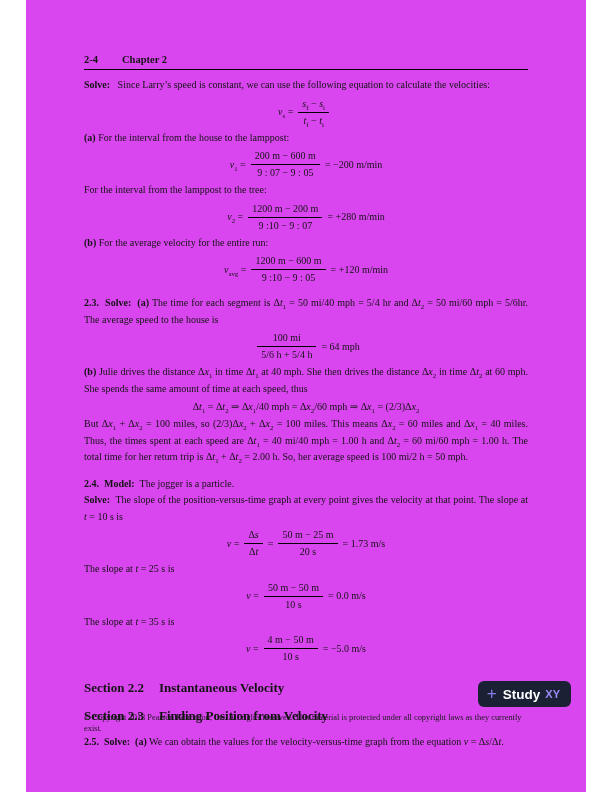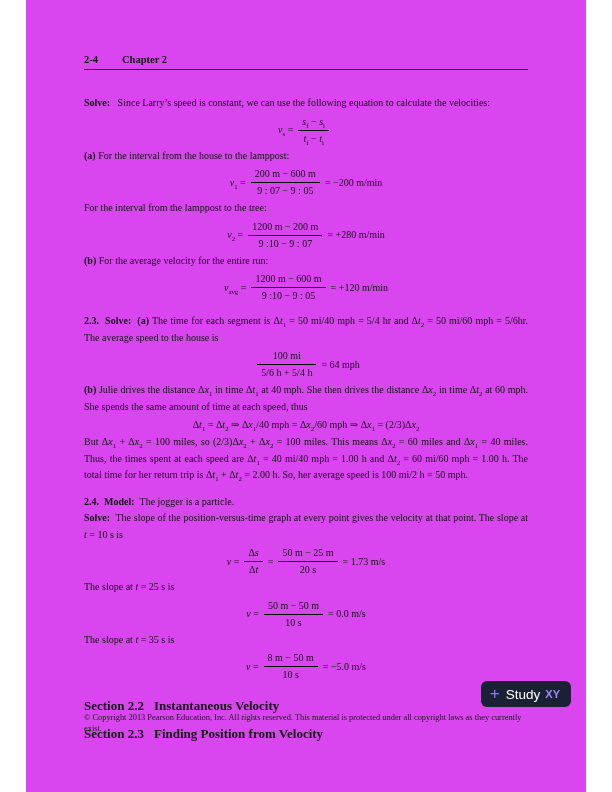--- a/index.html
+++ b/index.html
@@ -18,46 +18,46 @@
   
   .pagehead {
     display:flex; align-items:baseline; gap:24px;
     font-weight:bold; font-size:10.5px;
     padding-bottom:4px;
     border-bottom:1.3px solid #000;
   }
   
   p.body { font-size:10px; line-height:16.5px; text-align:justify; }
   p.single { text-align:left; }
-  .gap-lg { margin-top:25px; }
+  .gap-lg { margin-top:7px; }
   .gap-md { margin-top:10px; }
   sub { font-size:6.8px; line-height:0; }
   i { font-style:italic; }
   
   .eqrow {
     display:flex; justify-content:center; align-items:center;
     gap:5px; margin:3px 0 2px 0; font-size:10px; line-height:12px;
   }
   .eqrow-inline { text-align:center; margin:2px 0; font-size:10px; line-height:15px; }
   .frac { display:inline-flex; flex-direction:column; vertical-align:middle; }
   .frac .num { display:block; text-align:center; padding:1px 4px 2px 4px; border-bottom:1px solid #000; }
   .frac .den { display:block; text-align:center; padding:2px 4px 1px 4px; }
   
-  .secthead { font-weight:bold; font-size:13px; display:flex; gap:10px; }
+  .secthead { font-weight:bold; font-size:13px; display:flex; gap:15px; }
   .sect-first { margin-top:16px; }
   .sect-next  { margin-top:12px; }
   
   .logo-badge {
     position:absolute; top:681px; right:15px;
     height:26px; display:flex; align-items:center; gap:6px;
     background:#1b2134; border-radius:6px; padding:0 11px 0 9px;
     font-family:"Liberation Sans","DejaVu Sans",sans-serif;
   }
   .logo-plus { color:#8b7cf0; font-size:17px; font-weight:400; line-height:1; transform:translateY(-1px); }
-  .logo-study { color:#ffffff; font-weight:normal; font-size:13.5px; }
+  .logo-study { color:#ffffff; font-weight:bold; font-size:13.5px; }
   .logo-xy { color:#9b8bf7; font-weight:bold; font-size:11px; margin-left:-1px; }
   
   .pagefoot {
     position:absolute; left:58px; right:50px; top:712px;
     font-size:8.4px; line-height:11px; color:#1a1a1a; text-align:left;
   }
 </style>
 </head>
 <body>
 
@@ -157,35 +157,36 @@
         <span class="den">10 s</span>
       </span>
       <span>= 0.0 m/s</span>
     </div>
 
     <p class="body single">The slope at <i>t</i> = 35 s  is</p>
 
     <div class="eqrow">
       <span><i>v</i> =</span>
       <span class="frac">
-        <span class="num">8 m − 50 m</span>
+        <span class="num">4 m − 50 m</span>
         <span class="den">10 s</span>
       </span>
       <span>= −5.0 m/s</span>
     </div>
 
     <h2 class="secthead sect-first">
       <span>Section 2.2</span>
       <span>Instantaneous Velocity</span>
     </h2>
     <h2 class="secthead sect-next">
       <span>Section 2.3</span>
       <span>Finding Position from Velocity</span>
     </h2>
 
+    <p class="body single gap-md"><b>2.5.&nbsp;&nbsp;Solve:&nbsp;&nbsp;(a)</b> We can obtain the values for the velocity-versus-time graph from the equation  <i>v</i> = Δ<i>s</i>/Δ<i>t</i>.</p>
 
   </main>
 
   <div class="logo-badge">
     <span class="logo-plus">+</span>
     <span class="logo-study">Study</span>
       <span class="logo-xy">XY</span>
   </div>
 
   <footer class="pagefoot">

